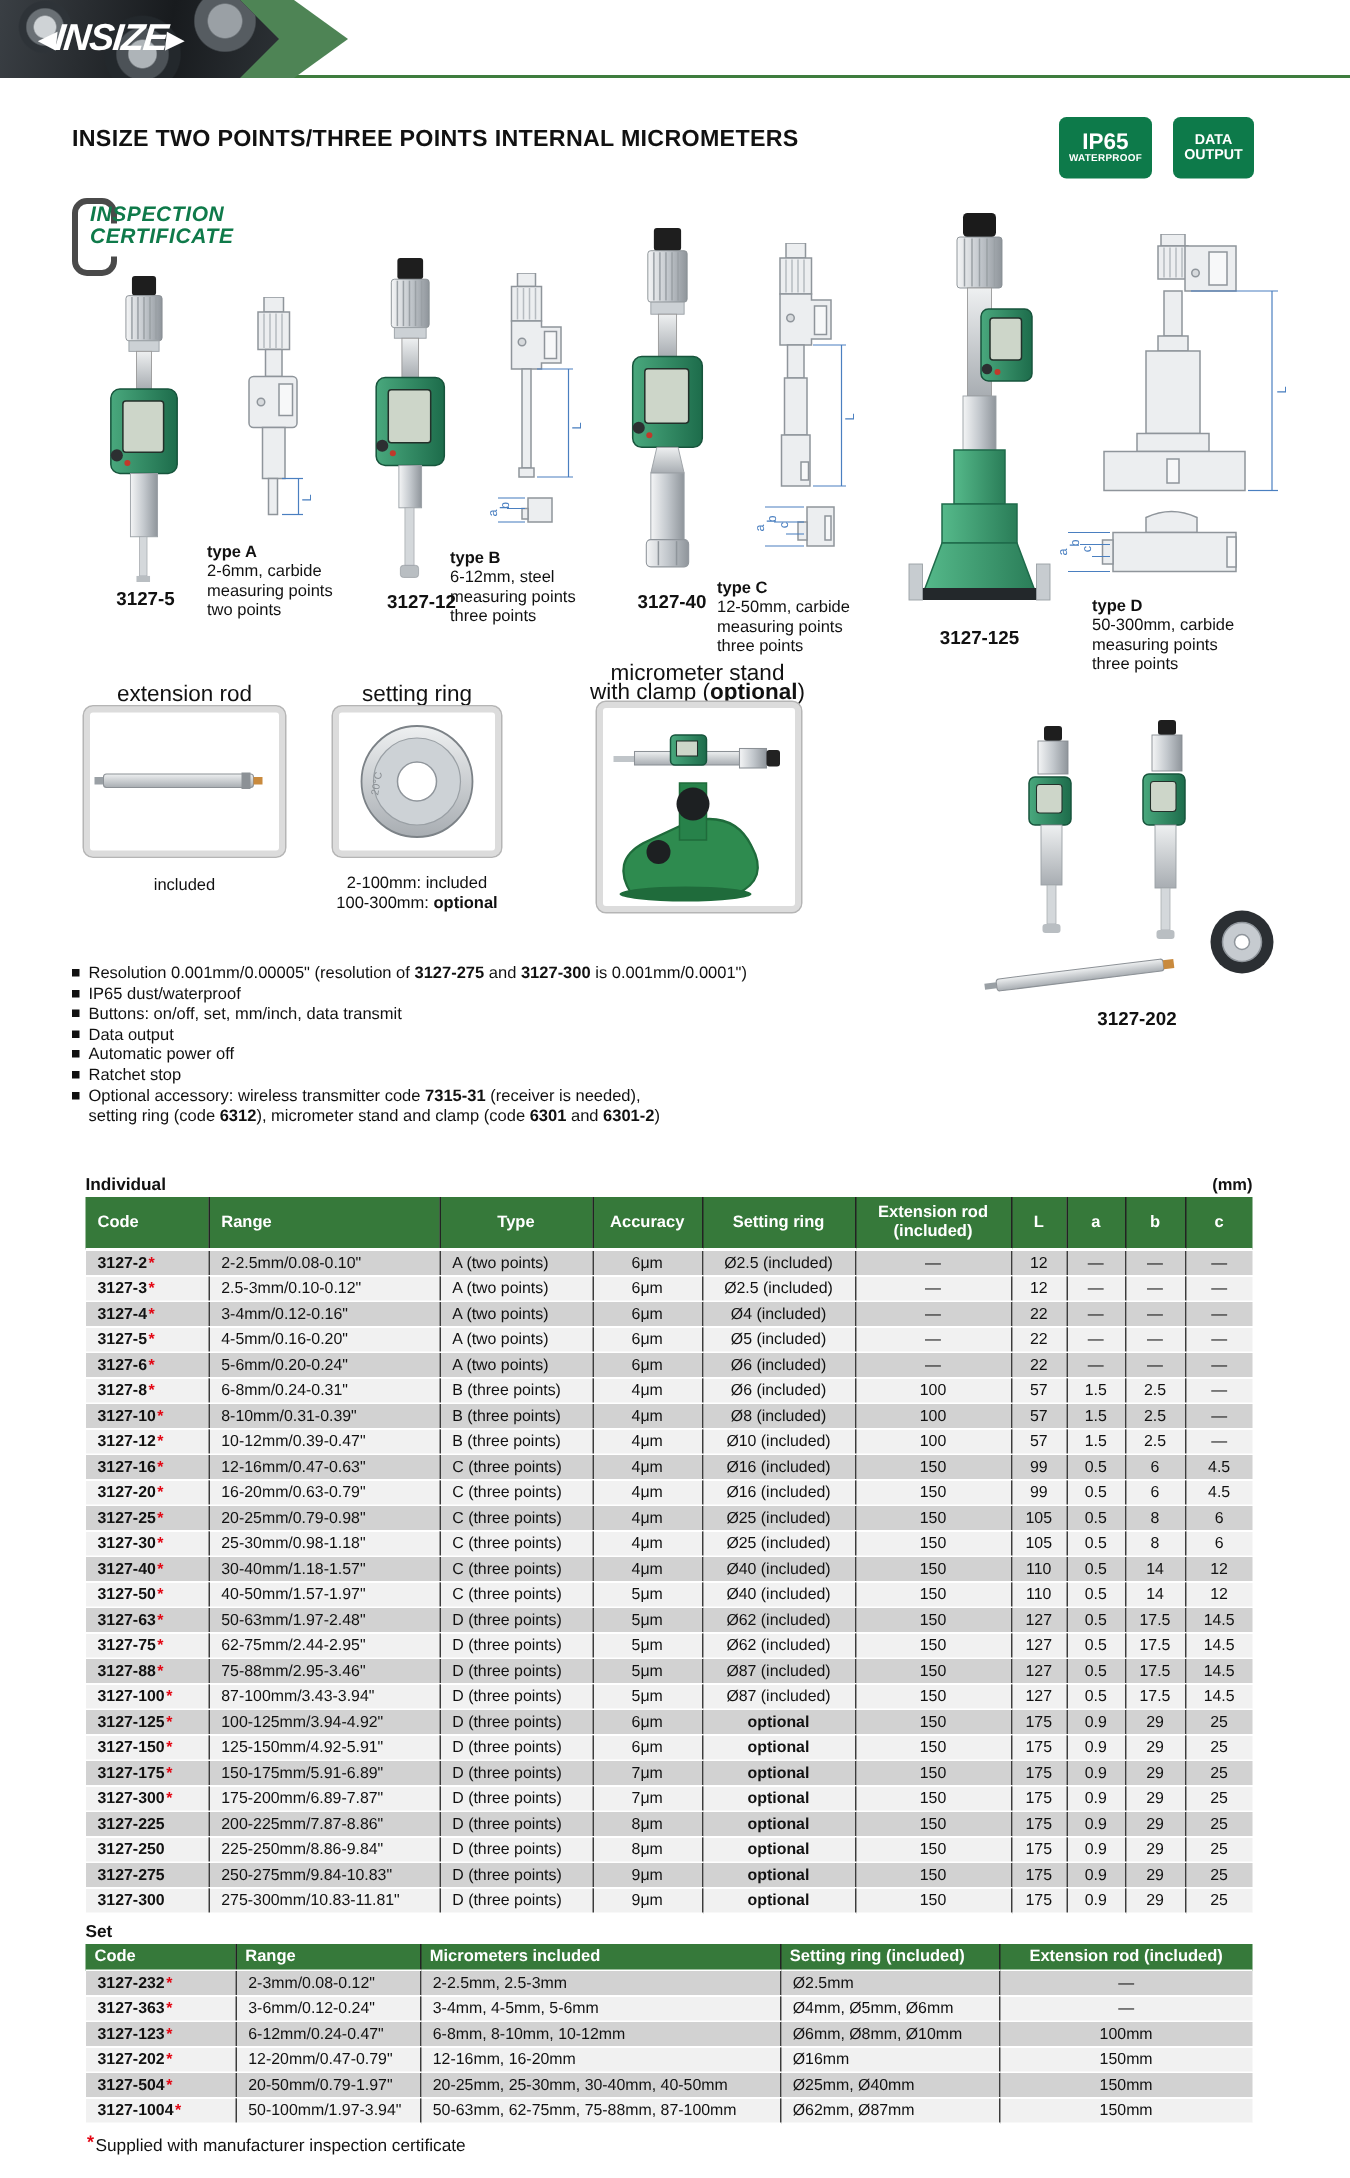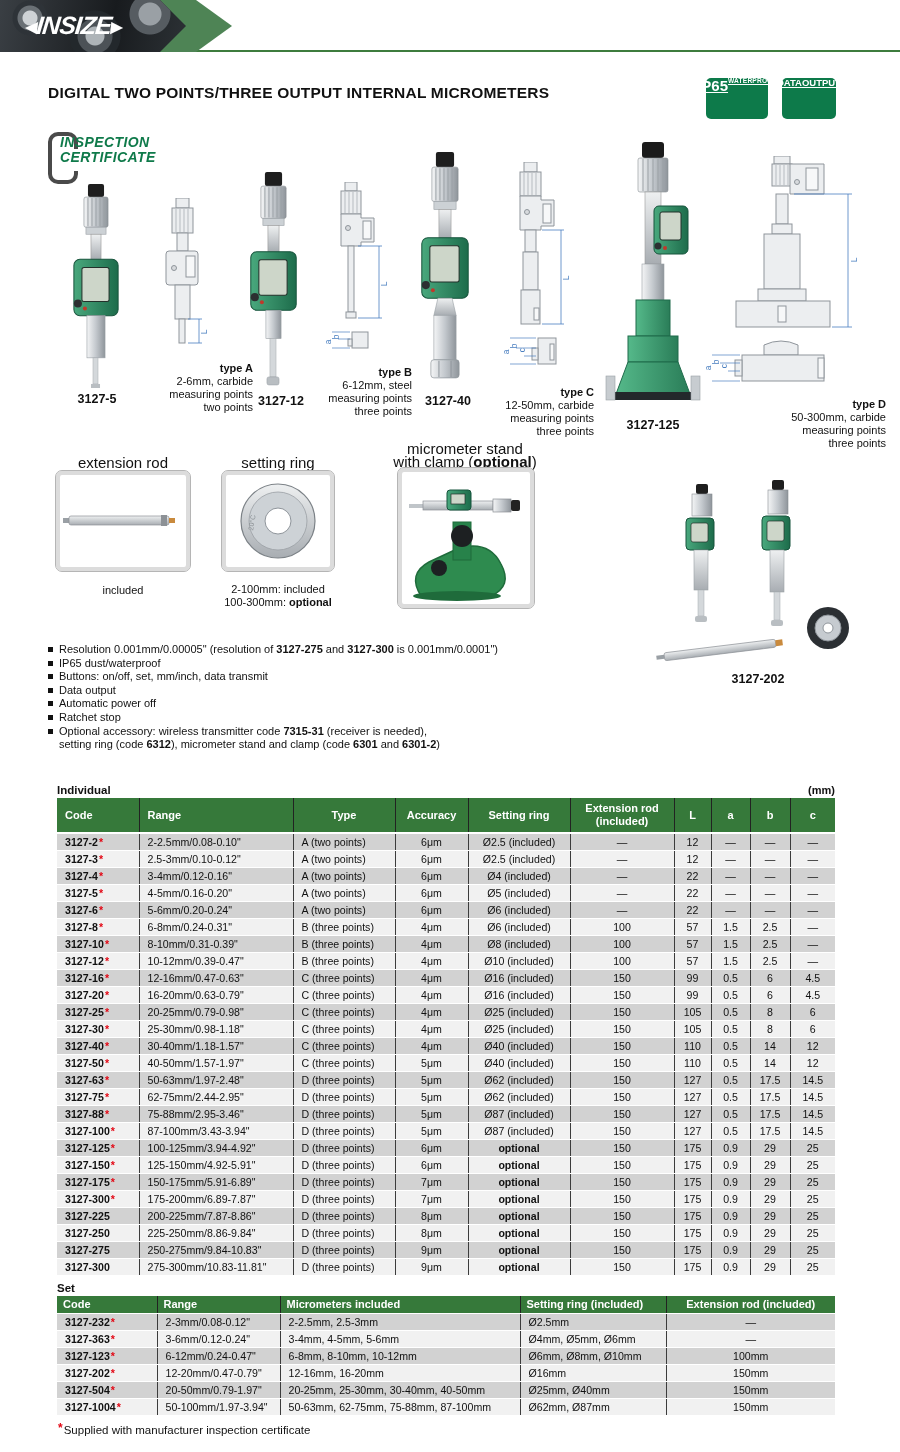--- a/index.html
+++ b/index.html
@@ -17,38 +17,38 @@
       linear-gradient(100deg,#3a3f44,#181b1e 60%,#2c3135);}
   .green-arrow{left:140px;top:0;width:92px;height:52px;background:#4e8455;z-index:1;
     clip-path:polygon(0 0,56px 0,92px 26px,56px 52px,0 52px);}
   .green-rule{left:0;top:50px;width:900px;height:2px;background:#3e7c3e;z-index:0;}
   .logo{left:26px;top:11px;z-index:3;color:#fff;font-style:italic;font-weight:bold;
         font-size:25px;letter-spacing:-1px;transform:skewX(-6deg);white-space:nowrap;}
   .logo .ar{font-size:15px;font-style:normal;vertical-align:2px;}
 
   .page-title{left:48px;top:84px;font-size:15.5px;font-weight:bold;letter-spacing:.2px;}
   .badge{background:#0d7a4a;border-radius:5px;color:#fff;text-align:center;
-         display:flex;flex-direction:row;justify-content:center;line-height:1.05;text-decoration:underline;}
+         display:flex;flex-direction:column;justify-content:center;line-height:1.05;}
   .badge-ip{left:706px;top:78px;width:62px;height:41px;}
   .badge-data{left:782px;top:78px;width:54px;height:41px;}
   .badge-ip .b1{font-size:15px;font-weight:bold;}
   .badge-ip .b2{font-size:6.6px;font-weight:bold;letter-spacing:.2px;}
   .badge-data .b1,.badge-data .b2{font-size:9.5px;font-weight:bold;}
 
   
   .cert{left:48px;top:130px;width:210px;height:54px;}
   .cert-bracket{position:absolute;left:0;top:2px;width:22px;height:44px;
       border:4px solid #4a4a4a;border-radius:10px;}
   .cert-gap{position:absolute;right:-5px;top:13px;width:8px;height:22px;background:#fff;}
   .cert-text{position:absolute;left:12px;top:5px;font-size:14px;font-weight:bold;font-style:italic;
       color:#0f7a4a;line-height:15px;letter-spacing:.4px;white-space:nowrap;}
 
   
   .code-label{font-weight:bold;font-size:12.5px;text-align:center;}
-  .type-cap{text-align:right;font-size:11px;line-height:13px;}
+  .type-cap{text-align:left;font-size:11px;line-height:13px;}
   .type-cap .tl{font-weight:bold;}
   .pre{white-space:pre-line;}
   .draw{position:absolute;}
   .dim{position:absolute;color:#4a7fc0;font-size:8.5px;line-height:8px;}
   .rot{transform:rotate(-90deg);}
 
   
   .acc-title{font-size:15px;text-align:center;line-height:13px;}
   .acc-box{border:4px solid #dcdcdc;outline:1px solid #b5b5b5;border-radius:6px;background:#fff;
            display:flex;align-items:center;justify-content:center;box-sizing:border-box;}
@@ -110,21 +110,21 @@
           <stop offset="1" stop-color="#2a7d58"></stop>
       </linearGradient>
     </defs>
   </svg>
 
   <div class="abs green-arrow"></div>
   <div class="abs photo-strip"></div>
   <div class="abs green-rule"></div>
   <div class="abs logo"><span class="ar">◀</span><span>INSIZE</span><span class="ar">▶</span></div>
 
-  <div class="abs page-title">DIGITAL TWO POINTS/THREE OUTPUT INTERNAL MICROMETERS</div>
+  <div class="abs page-title">INSIZE TWO POINTS/THREE POINTS INTERNAL MICROMETERS</div>
   <div class="abs badge badge-ip">
     <span class="b1">IP65</span>
     <span class="b2">WATERPROOF</span>
   </div>
   <div class="abs badge badge-data">
     <span class="b1">DATA</span>
     <span class="b2">OUTPUT</span>
   </div>
 
   <div class="abs cert">

